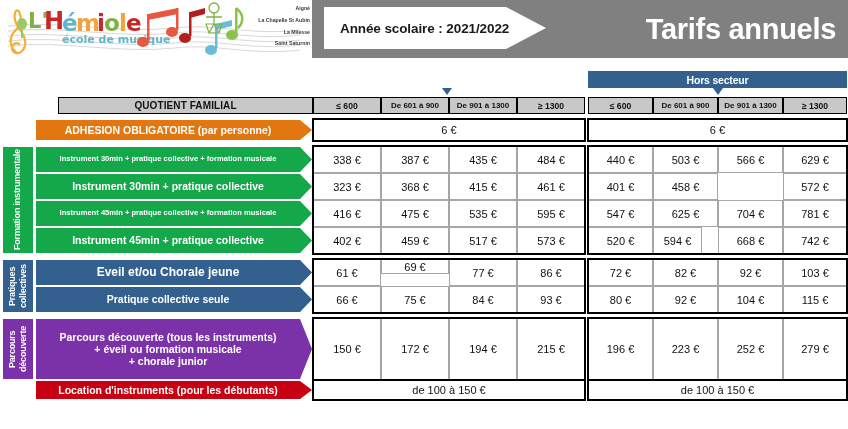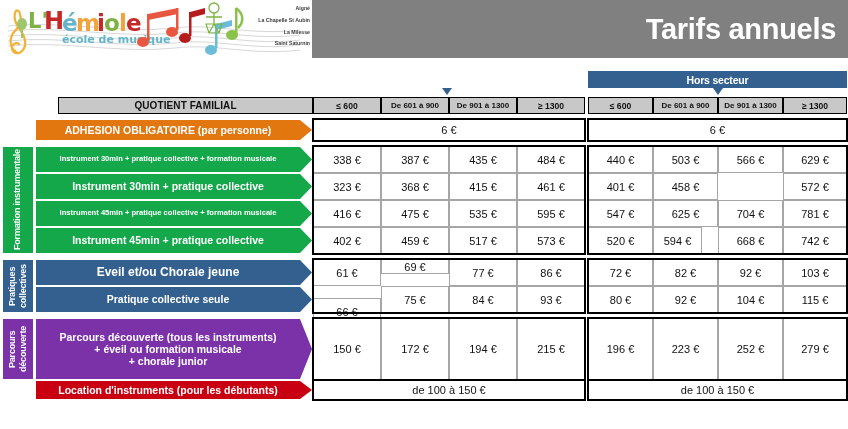--- a/index.html
+++ b/index.html
@@ -188,20 +188,23 @@
     <div id="towns">
       <div>Aigné</div>
       <div>La Chapelle St Aubin</div>
       <div>La Milesse</div>
       <div>Saint Saturnin</div>
     </div>
   </div>
 
   <div id="grey-band"></div>
 
+  <div id="year-banner">
+    <span id="year-banner-text">Année scolaire :  2021/2022</span>
+  </div>
 
   <div id="tarifs-title">Tarifs annuels</div>
 </div>
 
 <div id="sheet">
 
   <div class="group-arrow" id="arrow-sivom"></div>
   <div class="group-bar" id="group-hors">Hors secteur</div>
   <div class="group-arrow" id="arrow-hors"></div>
 
@@ -279,21 +282,21 @@
       <div class="vcell" style="left: 381px; top: 201px; width: 68px; height: 15px;">69 €</div>
       <div class="vcell" style="left: 449px; top: 201px; width: 68px; height: 27px;">77 €</div>
       <div class="vcell" style="left: 517px; top: 201px; width: 68px; height: 27px;">86 €</div>
       <div class="vcell" style="left: 588px; top: 201px; width: 65px; height: 27px;">72 €</div>
       <div class="vcell" style="left: 653px; top: 201px; width: 65px; height: 27px;">82 €</div>
       <div class="vcell" style="left: 718px; top: 201px; width: 65px; height: 27px;">92 €</div>
       <div class="vcell" style="left: 783px; top: 201px; width: 64px; height: 27px;">103 €</div>
       <div class="chev" style="left: 36px; top: 229px; width: 276px; height: 25px; background: rgb(51, 96, 143); font-size: 10.5px; clip-path: polygon(0px 0px, calc(100% - 12px) 0px, 100% 50%, calc(100% - 12px) 100%, 0px 100%);">
         <div style="padding: 0px 14px 0px 2px; white-space: pre-line;">Pratique collective seule</div>
       </div>
-      <div class="vcell" style="left: 313px; top: 240px; width: 68px; height: 27px;">66 €</div>
+      <div class="vcell" style="left: 313px; top: 228px; width: 68px; height: 27px;">66 €</div>
       <div class="vcell" style="left: 381px; top: 228px; width: 68px; height: 27px;">75 €</div>
       <div class="vcell" style="left: 449px; top: 228px; width: 68px; height: 27px;">84 €</div>
       <div class="vcell" style="left: 517px; top: 228px; width: 68px; height: 27px;">93 €</div>
       <div class="vcell" style="left: 588px; top: 228px; width: 65px; height: 27px;">80 €</div>
       <div class="vcell" style="left: 653px; top: 228px; width: 65px; height: 27px;">92 €</div>
       <div class="vcell" style="left: 718px; top: 228px; width: 65px; height: 27px;">104 €</div>
       <div class="vcell" style="left: 783px; top: 228px; width: 64px; height: 27px;">115 €</div>
       <div class="vtab" style="left: 3px; top: 202px; width: 30px; height: 52px; background: rgb(51, 96, 143);">Pratiques collectives</div>
       <div class="block-outline" style="left: 312px; top: 200px; width: 274px; height: 56px;"></div>
       <div class="block-outline" style="left: 587px; top: 200px; width: 261px; height: 56px;"></div>

